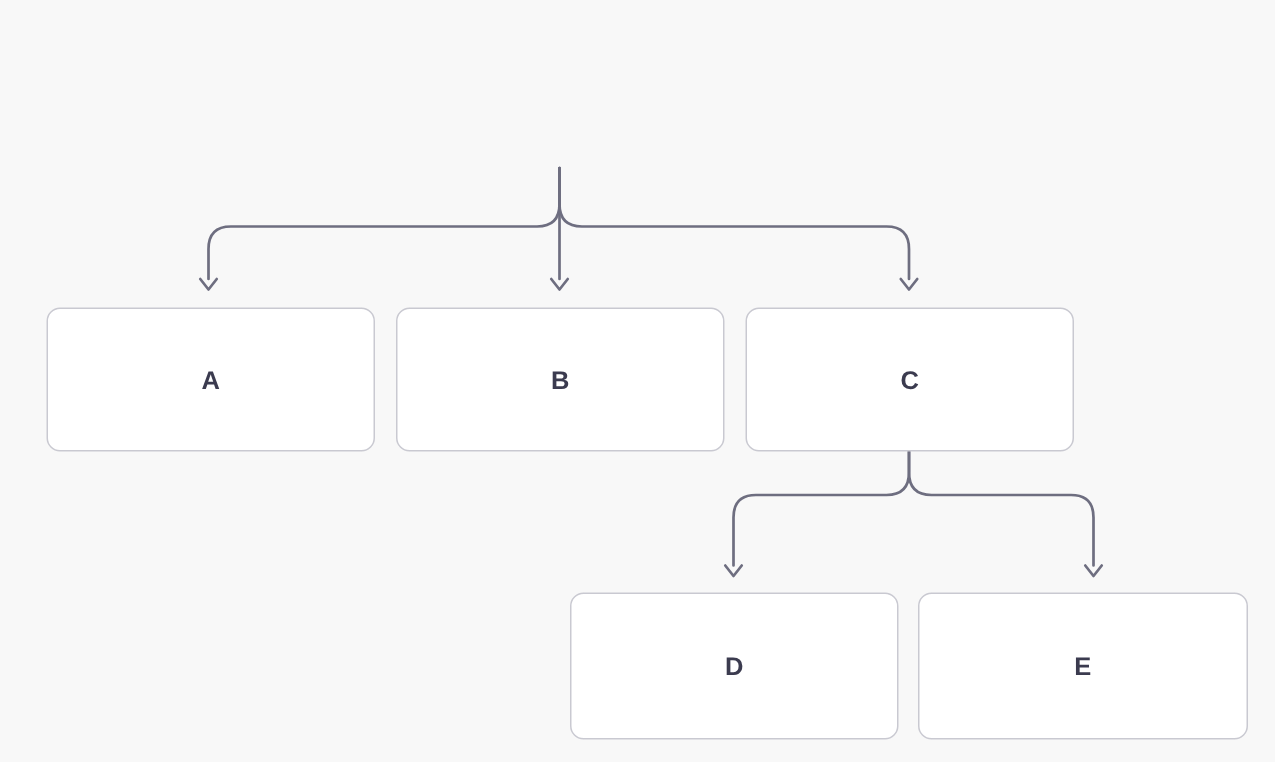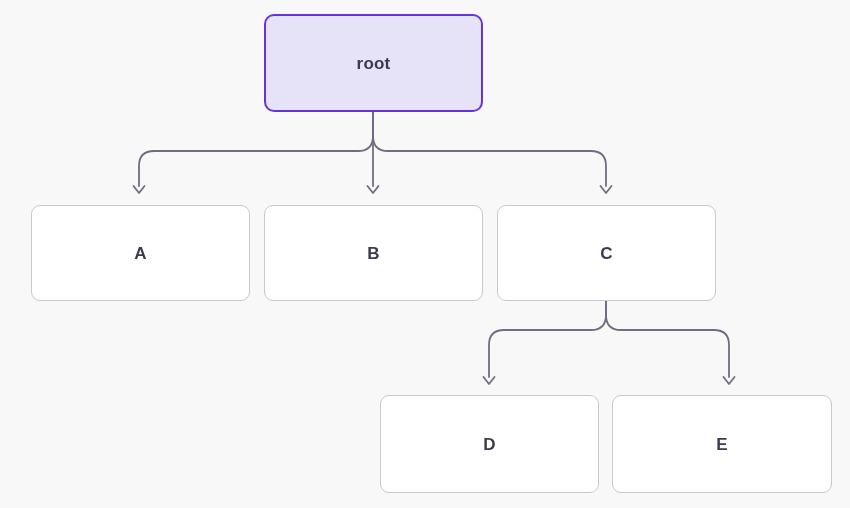--- a/index.html
+++ b/index.html
@@ -71,23 +71,20 @@
       </g>
     <g id="arrows-group" fill="none" stroke="#6e6e80" stroke-width="1.8" stroke-linecap="round" stroke-linejoin="round">
         <path d="M 133.5 186 L 139 193 L 144.5 186"></path>
         <path d="M 367.5 186 L 373 193 L 378.5 186"></path>
         <path d="M 600.5 186 L 606 193 L 611.5 186"></path>
         <path d="M 483.5 377 L 489 384 L 494.5 377"></path>
         <path d="M 723.5 377 L 729 384 L 734.5 377"></path>
       </g>
   </svg>
 
-  <div class="node root" style="left:264px; top:14px; width:219px; height:98px;">
-    <span class="node-label">root</span>
-  </div>
 
   <div class="node" style="left:31px; top:205px; width:219px; height:96px;">
     <span class="node-label">A</span>
   </div>
 
   <div class="node" style="left:264px; top:205px; width:219px; height:96px;">
     <span class="node-label">B</span>
   </div>
 
   <div class="node" style="left:497px; top:205px; width:219px; height:96px;">

